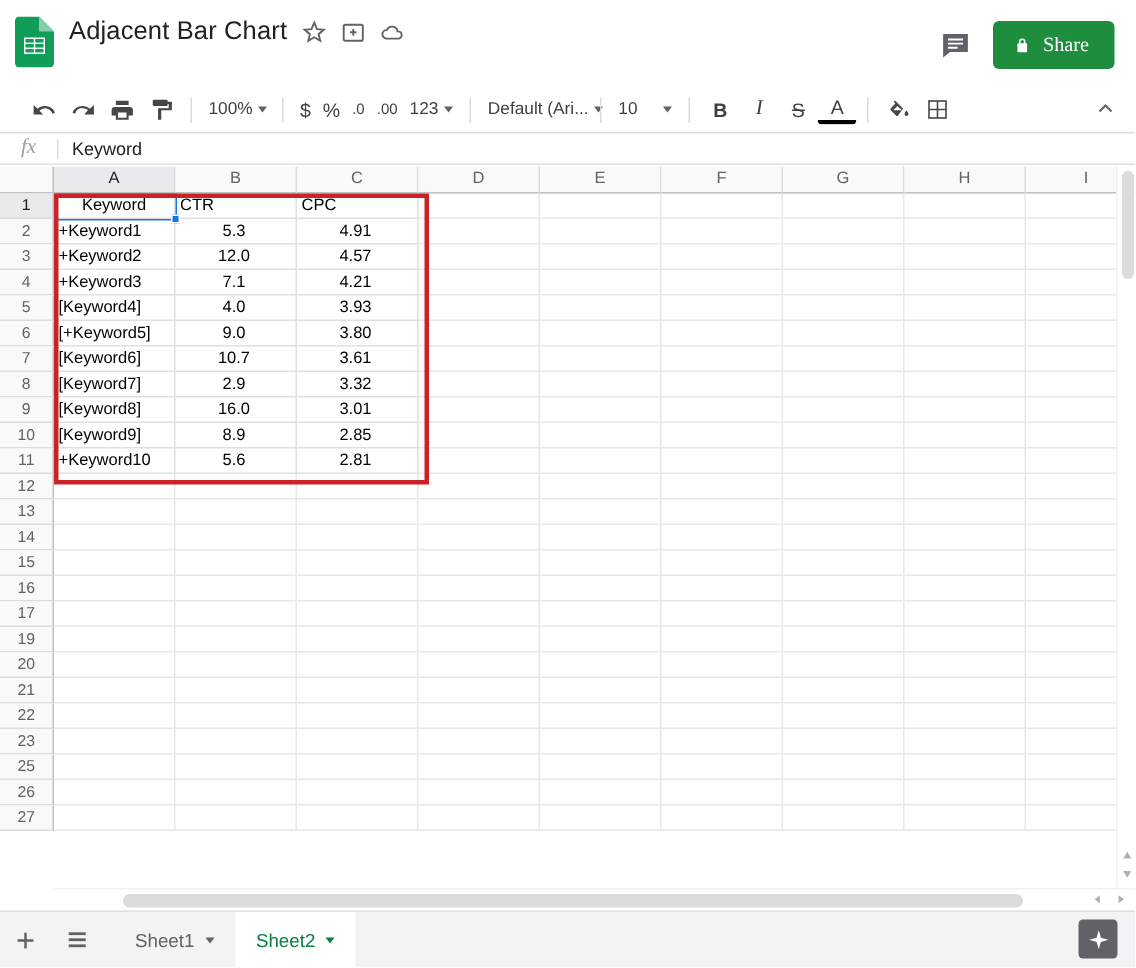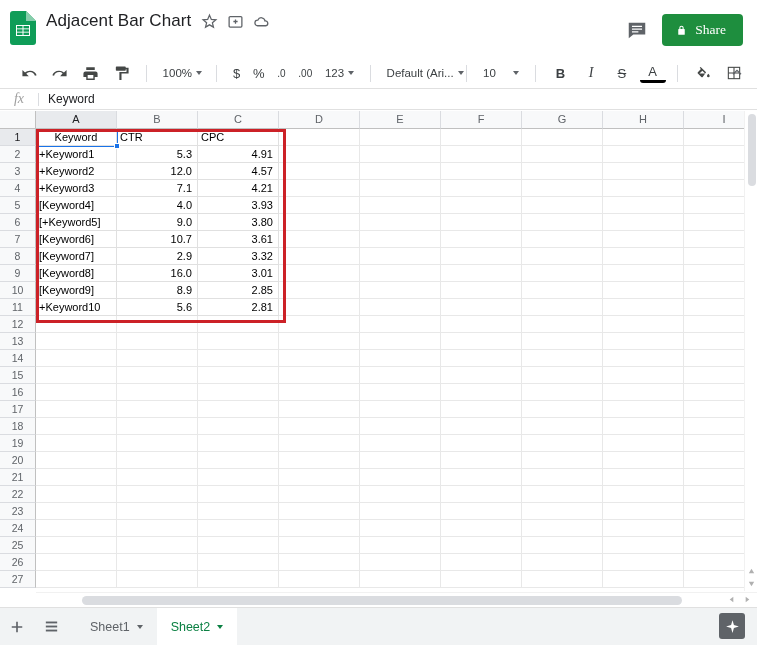--- a/index.html
+++ b/index.html
@@ -50,21 +50,21 @@
     background: #1e8e3e; color: #fff; border: none; border-radius: 4px;
     height: 32px; padding: 0 17px 0 13px; font-size: 13.5px;
     display: flex; align-items: center; gap: 7px; cursor: pointer;
     font-family: Liberation Serif, serif; font-weight: 500;
   }
   .share-btn svg { width: 13px; height: 13px; }
 
   
   .toolbar {
     height: 30px; background: #fff; display: flex; align-items: center;
-    padding: 0 10px 0 16px; position: relative; justify-content: space-between;
+    padding: 0 10px 0 16px; position: relative;
   }
   .tb { height: 24px; display: flex; align-items: center; justify-content: center;
         color: #444746; cursor: pointer; border-radius: 3px; }
   .tb-icon { width: 26px; }
   .tb-sep { width: 1px; height: 17px; background: #dadce0; margin: 0 7px; flex: 0 0 auto; }
   .tb-text {
     font-size: 11.5px; color: #3c4043; padding: 0 4px;
     display: flex; align-items: center; gap: 4px; white-space: nowrap;
   }
   .caret { width: 0; height: 0; border-left: 3.5px solid transparent;
@@ -114,21 +114,21 @@
     border-right: 1px solid #c0c0c0; border-bottom: 1px solid #dadce0;
     font-size: 10.5px; color: #5f6368; text-align: center; line-height: 16px;
   }
   .rowhead.sel { background: #e8eaed; color: #202124; }
   .cell {
     flex: 0 0 81px; width: 81px;
     border-right: 1px solid #e0e0e0; border-bottom: 1px solid #e0e0e0;
     font-size: 11px; color: #000; line-height: 16px;
     padding: 0 3px; overflow: hidden; white-space: nowrap;
   }
-  .cell.num { text-align: right; padding-right: 5px; }
+  .cell.num { text-align: center; padding-right: 5px; }
   .cell.ctr { text-align: center; }
   .cell.blank { border-right: 1px solid #e8e8e8; border-bottom: 1px solid #e8e8e8; }
 
   
   .sel-cell {
     position: absolute; left: 36px; top: 18px; width: 82px; height: 18px;
     border: 1px solid #1a73e8; pointer-events: none; box-sizing: border-box;
   }
   .fill-handle {
     position: absolute; left: 114px; top: 32px; width: 6px; height: 6px;
@@ -556,32 +556,20 @@
         <div class="cell blank"></div>
         <div class="cell blank"></div>
         <div class="cell blank"></div>
         <div class="cell blank"></div>
         <div class="cell blank"></div>
         <div class="cell blank"></div>
         <div class="cell blank"></div>
         <div class="cell blank"></div>
       </div>
       <div class="grow">
-        <div class="rowhead">18</div>
-        <div class="cell blank"></div>
-        <div class="cell blank"></div>
-        <div class="cell blank"></div>
-        <div class="cell blank"></div>
-        <div class="cell blank"></div>
-        <div class="cell blank"></div>
-        <div class="cell blank"></div>
-        <div class="cell blank"></div>
-        <div class="cell blank"></div>
-      </div>
-      <div class="grow">
         <div class="rowhead">19</div>
         <div class="cell blank"></div>
         <div class="cell blank"></div>
         <div class="cell blank"></div>
         <div class="cell blank"></div>
         <div class="cell blank"></div>
         <div class="cell blank"></div>
         <div class="cell blank"></div>
         <div class="cell blank"></div>
         <div class="cell blank"></div>
@@ -617,32 +605,20 @@
         <div class="cell blank"></div>
         <div class="cell blank"></div>
         <div class="cell blank"></div>
         <div class="cell blank"></div>
         <div class="cell blank"></div>
         <div class="cell blank"></div>
         <div class="cell blank"></div>
       </div>
       <div class="grow">
         <div class="rowhead">23</div>
-        <div class="cell blank"></div>
-        <div class="cell blank"></div>
-        <div class="cell blank"></div>
-        <div class="cell blank"></div>
-        <div class="cell blank"></div>
-        <div class="cell blank"></div>
-        <div class="cell blank"></div>
-        <div class="cell blank"></div>
-        <div class="cell blank"></div>
-      </div>
-      <div class="grow">
-        <div class="rowhead">24</div>
         <div class="cell blank"></div>
         <div class="cell blank"></div>
         <div class="cell blank"></div>
         <div class="cell blank"></div>
         <div class="cell blank"></div>
         <div class="cell blank"></div>
         <div class="cell blank"></div>
         <div class="cell blank"></div>
         <div class="cell blank"></div>
       </div>

